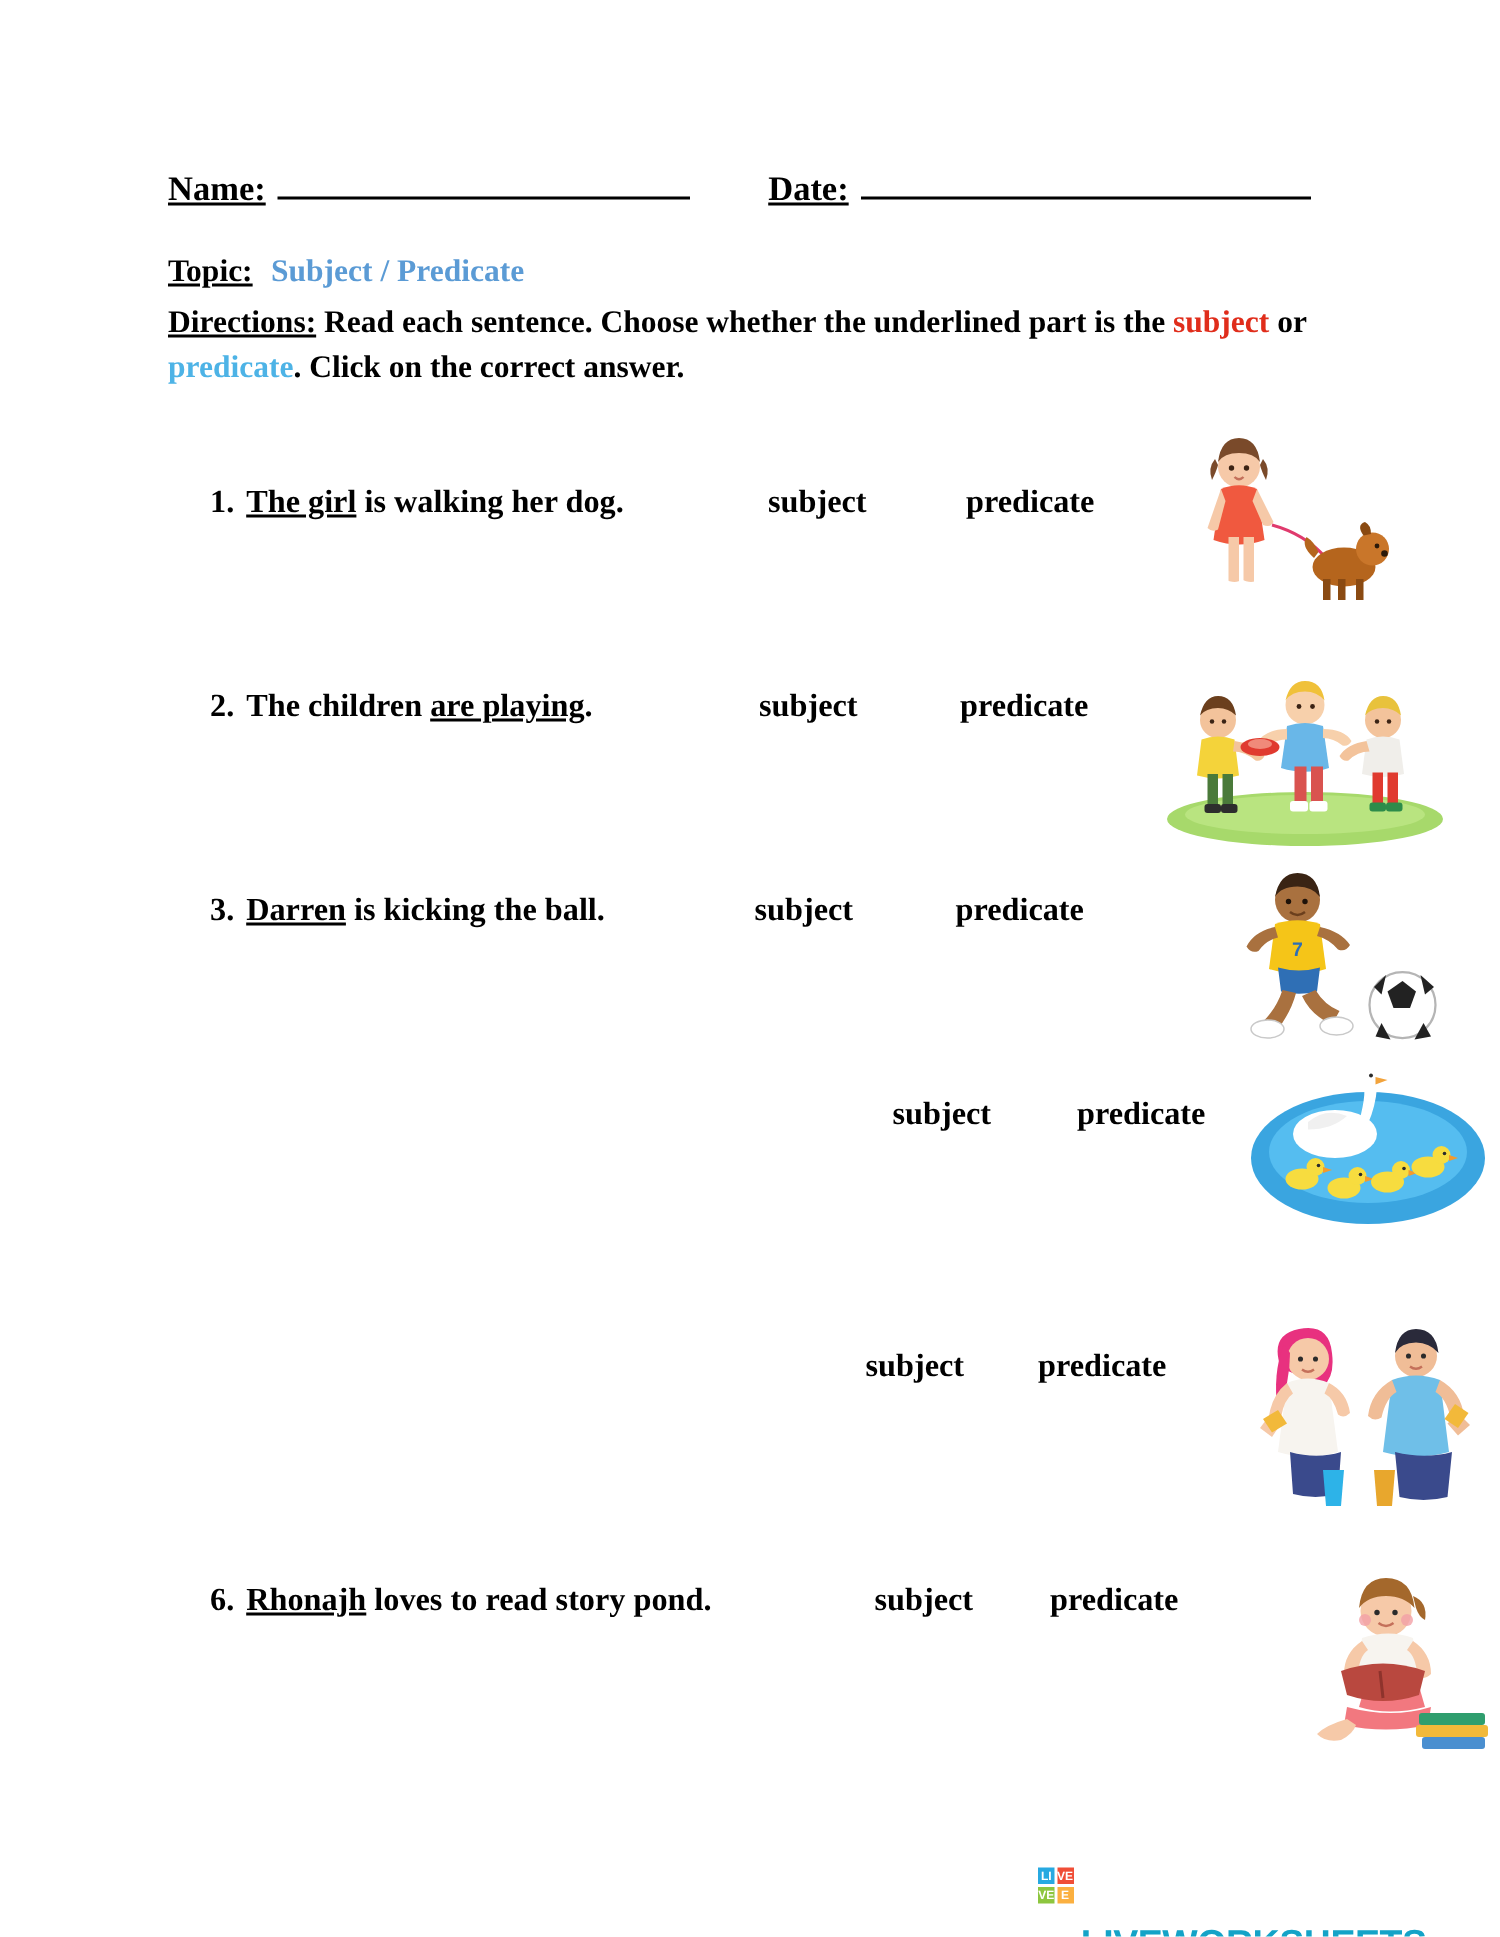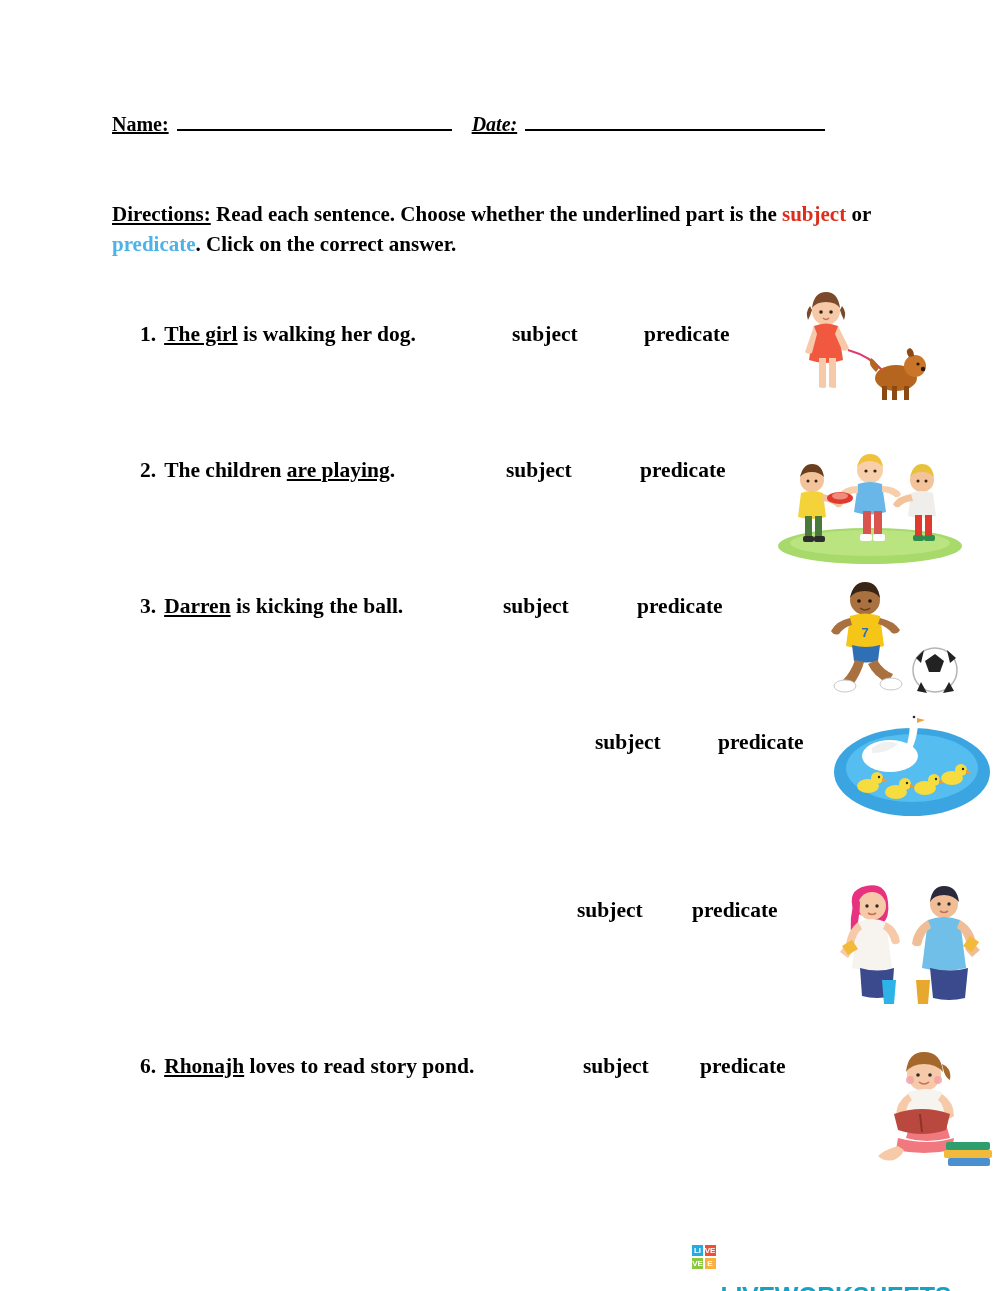--- a/index.html
+++ b/index.html
@@ -21,32 +21,32 @@
   }
 
   
   .hdr-row {
     position: absolute;
     left: 112px;
     top: 113px;
     width: 790px;
     display: flex;
     align-items: baseline;
-    font-size: 20px;
+    font-size: 23px;
     font-weight: bold;
   }
   .hdr-label { text-decoration: underline; }
   .hdr-line {
     display: inline-block;
     border-bottom: 2px solid #000;
     height: 1px;
   }
   .name-line { width: 275px; margin: 0 0 3px 8px; }
   .date-line { width: 300px; margin: 0 0 3px 8px; }
-  .date-label { margin-left: 20px; text-decoration: underline; font-style: italic; }
+  .date-label { margin-left: 52px; text-decoration: underline; }
 
   .topic-row {
     position: absolute;
     left: 112px;
     top: 168px;
     font-size: 21px;
     font-weight: bold;
   }
   .topic-label { text-decoration: underline; }
   .topic-value { color: #5b9bd5; margin-left: 7px; }
@@ -141,20 +141,24 @@
 
 <div class="sheet">
 
   <div class="hdr-row">
     <span class="hdr-label">Name:</span>
     <span class="hdr-line name-line"></span>
     <span class="hdr-label date-label">Date:</span>
     <span class="hdr-line date-line"></span>
   </div>
 
+  <div class="topic-row">
+    <span class="topic-label">Topic:</span>
+    <span class="topic-value">Subject / Predicate</span>
+  </div>
 
   <div class="dir-block">
     <span class="dir-label">Directions:</span><span> Read each sentence. Choose whether the underlined part is the </span><span class="word-subject">subject</span><span> or </span><span class="word-predicate">predicate</span><span>. Click on the correct answer.</span>
   </div>
 
   <div class="q" style="top:316px">
     <div class="q-inner">
       <div class="q-text">
         <span class="q-num">1.</span><span></span><span class="u">The girl</span><span> is walking her dog.</span>
       </div>

